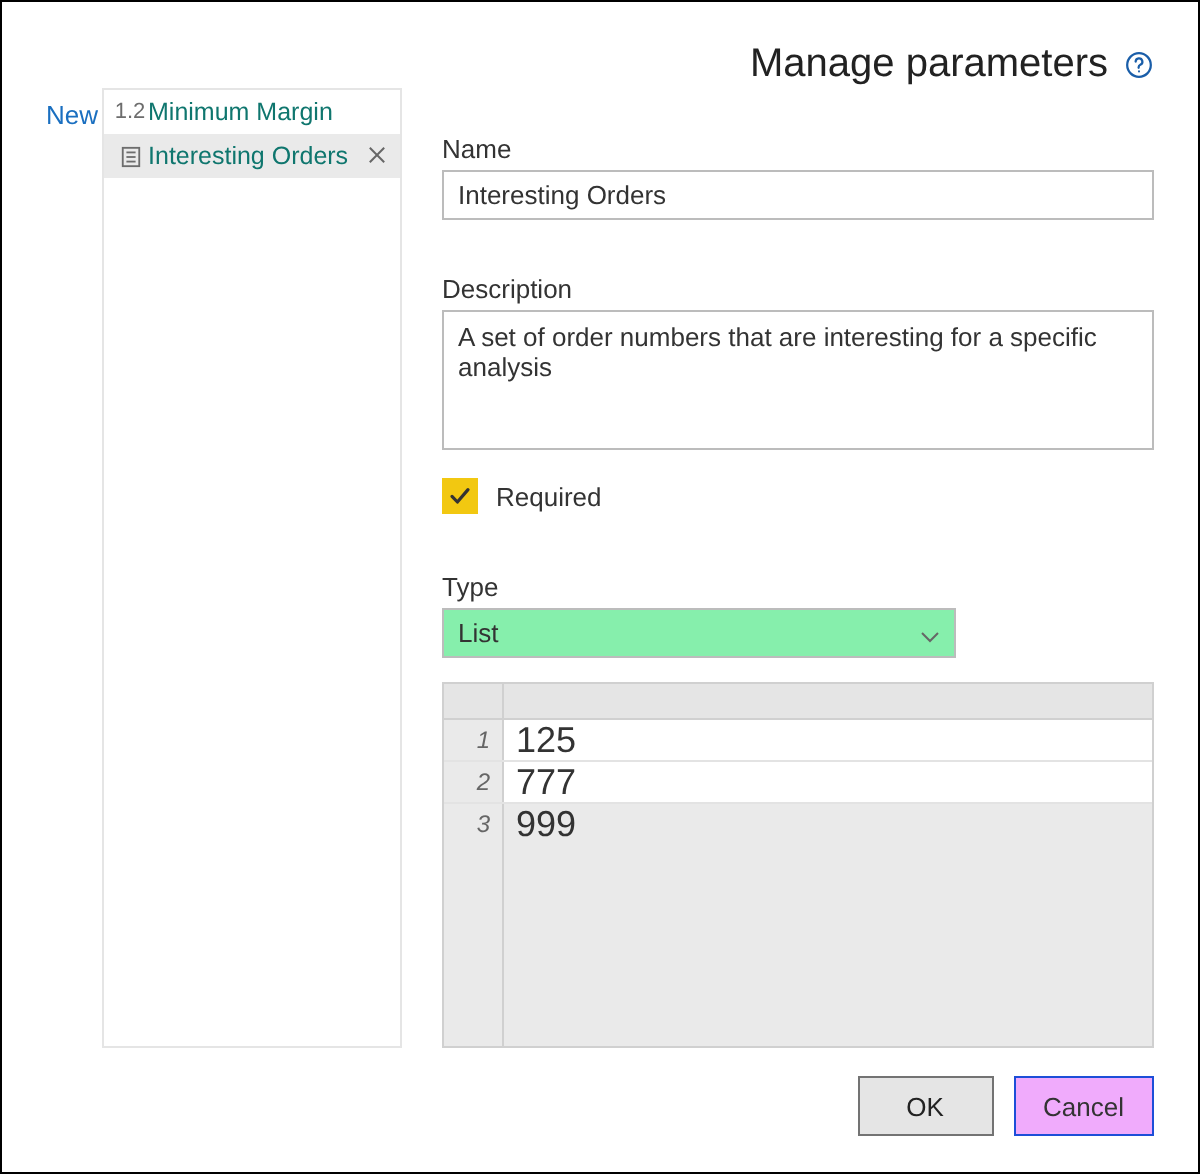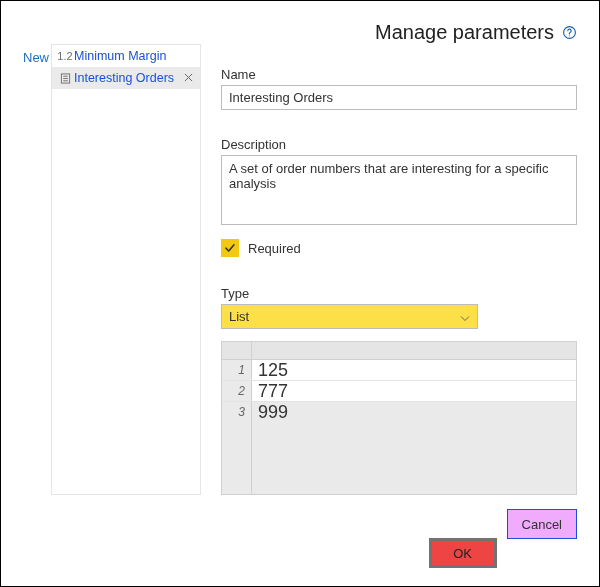--- a/index.html
+++ b/index.html
@@ -77,21 +77,21 @@
     align-items: center;
     justify-content: center;
     color: #6d6d6d;
     font-size: 11px;
   }
   .param-item.selected {
     background: #eaeaea;
   }
   .param-item .plabel {
     flex: 1;
-    color: #1d4ed8;
+    color: #0f766e;
     white-space: nowrap;
     overflow: hidden;
     text-overflow: ellipsis;
   }
   .param-item .pclose {
     width: 16px;
     text-align: center;
     color: #666;
     cursor: pointer;
   }
@@ -149,21 +149,21 @@
     position: relative;
     width: 257px;
   }
   .select {
     width: 100%;
     border: 1px solid #bcbcbc;
     padding: 4px 26px 4px 7px;
     font-size: 13px;
     font-family: inherit;
     color: #333;
-    background: #fde047;
+    background: #86efac;
     cursor: pointer;
   }
   .select-caret {
     position: absolute;
     right: 8px;
     top: 50%;
     transform: translateY(-50%);
     pointer-events: none;
     color: #666;
   }
@@ -256,24 +256,23 @@
     height: 30px;
     border: 1px solid #1d4ed8;
     background: #f0abfc;
     font-family: inherit;
     font-size: 13px;
     color: #333;
     cursor: pointer;
     padding: 0 14px;
   }
   .btn-primary {
-    background: #ef4444;
-    border: 3px solid #737373;
+    background: #e5e5e5;
+    border: 1px solid #737373;
     color: #222;
-    margin-top: 29px;
   }
 </style>
 </head>
 <body>
 
 <div class="dialog">
 
   <div class="header">
     <span class="title">Manage parameters</span>
     <span class="help-icon">

